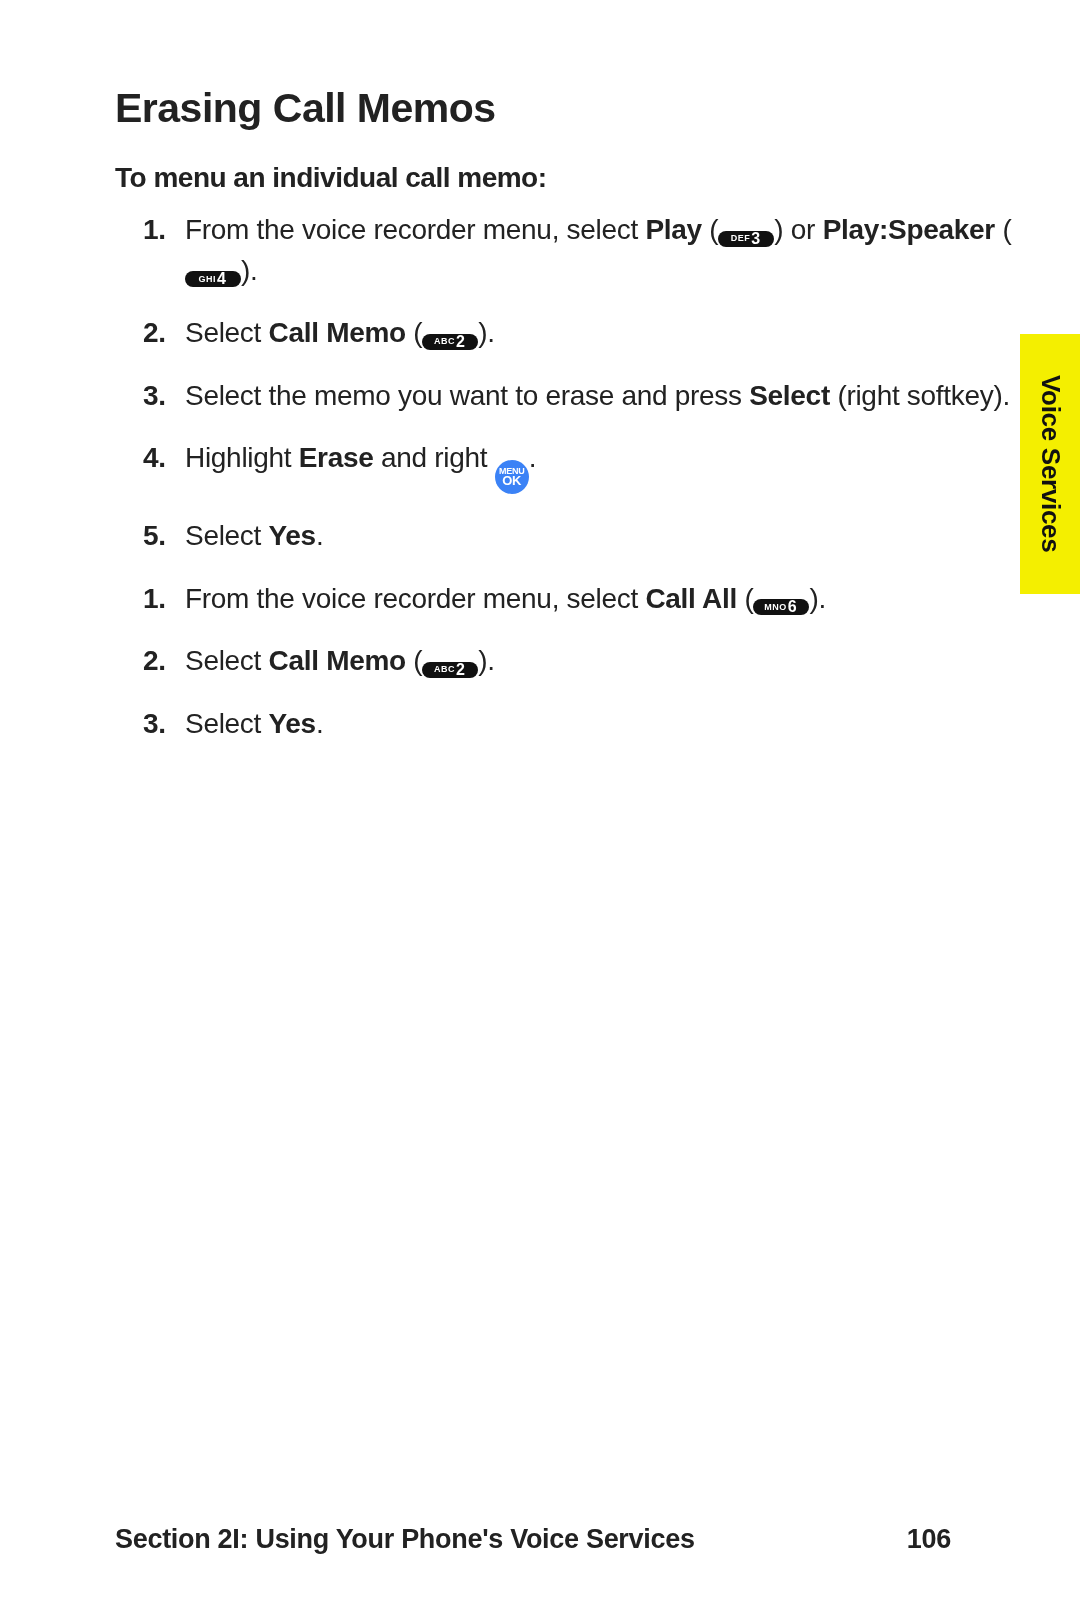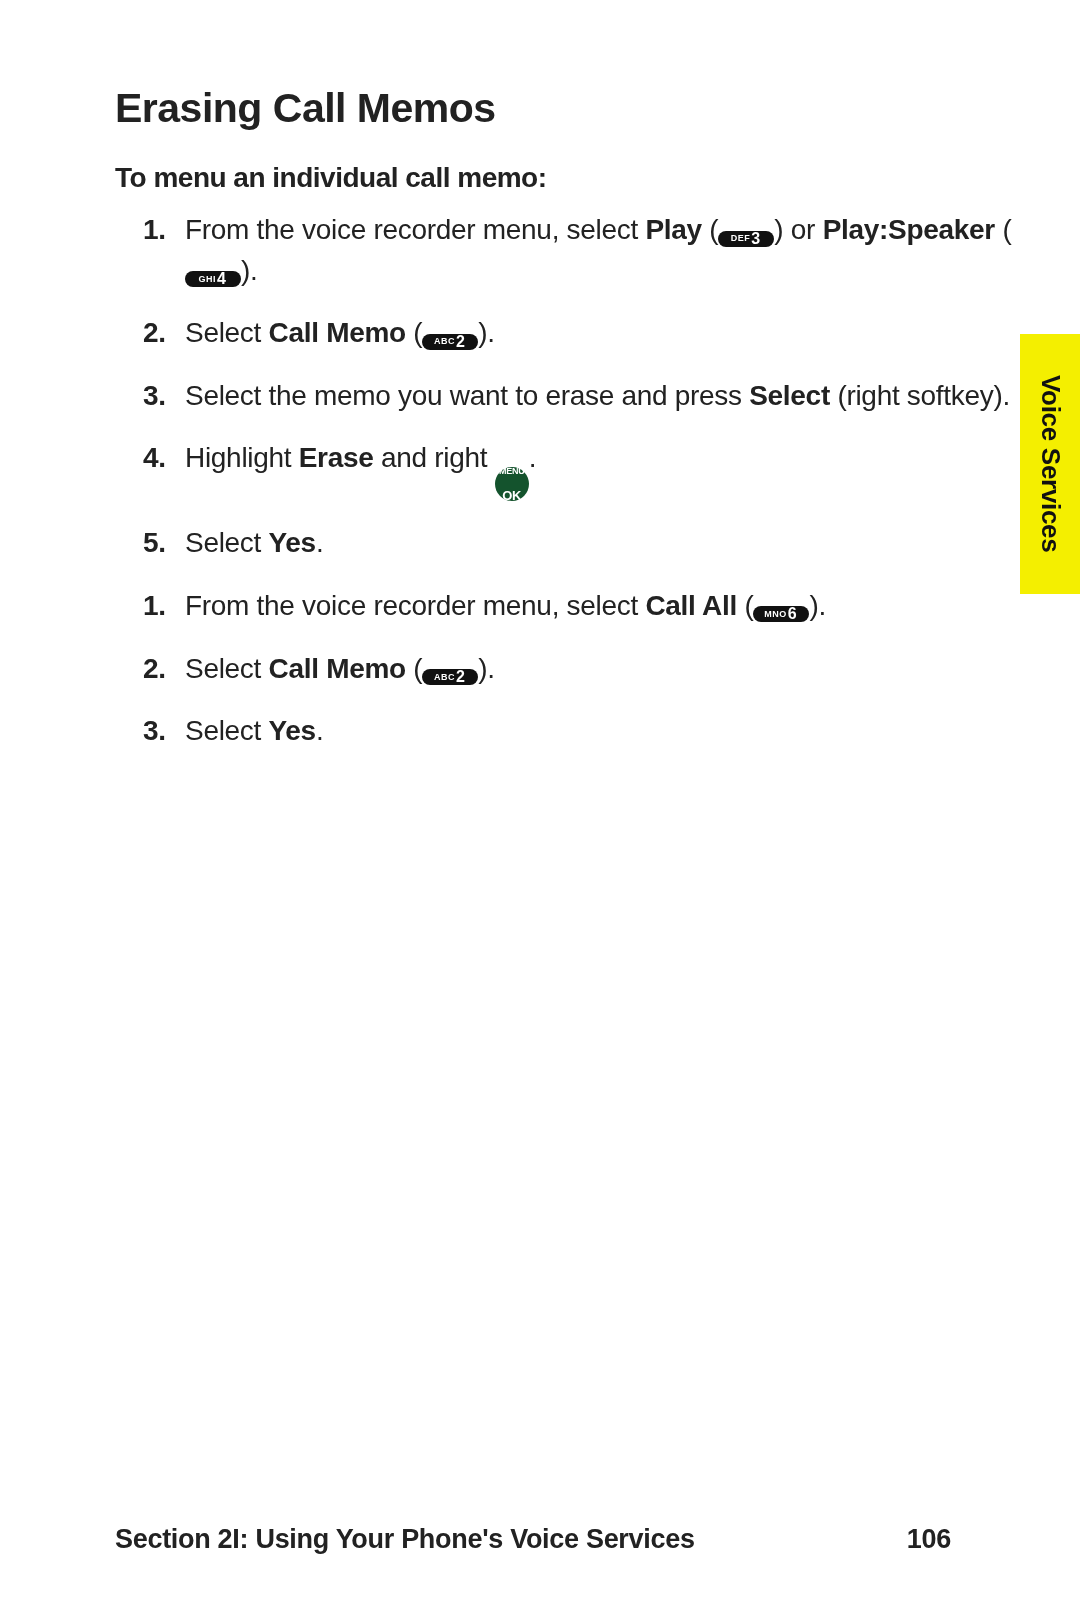--- a/index.html
+++ b/index.html
@@ -13,22 +13,22 @@
   .b { font-weight: 700; }
   .key {
     display: inline-flex; align-items: center; justify-content: center;
     background: #111; color: #fff; border-radius: 14px;
     height: 16px; min-width: 56px; padding: 0 10px 0 8px;
     vertical-align: -2px;
   }
   .key .sub { font-size: 9px; font-weight: 700; letter-spacing: 0.5px; margin-right: 1px; line-height: 1; }
   .key .num { font-size: 16px; font-weight: 700; line-height: 1; }
   .key-ok {
-    display: inline-flex; flex-direction: column; align-items: center; justify-content: space-between;
-    background: #14532d; color: #fff;
+    display: inline-flex; flex-direction: column; align-items: center; justify-content: center;
+    background: #3b82f6; color: #fff;
     width: 34px; height: 34px; border-radius: 50%;
     vertical-align: -7px; line-height: 0.9;
   }
   .key-ok .l1 { font-size: 9px; font-weight: 700; }
   .key-ok .l2 { font-size: 13px; font-weight: 700; }
   .side-tab {
     position: absolute; right: 0; top: 334px;
     width: 60px; height: 260px; background: #f4ef00;
     display: flex; align-items: center; justify-content: center;
   }

